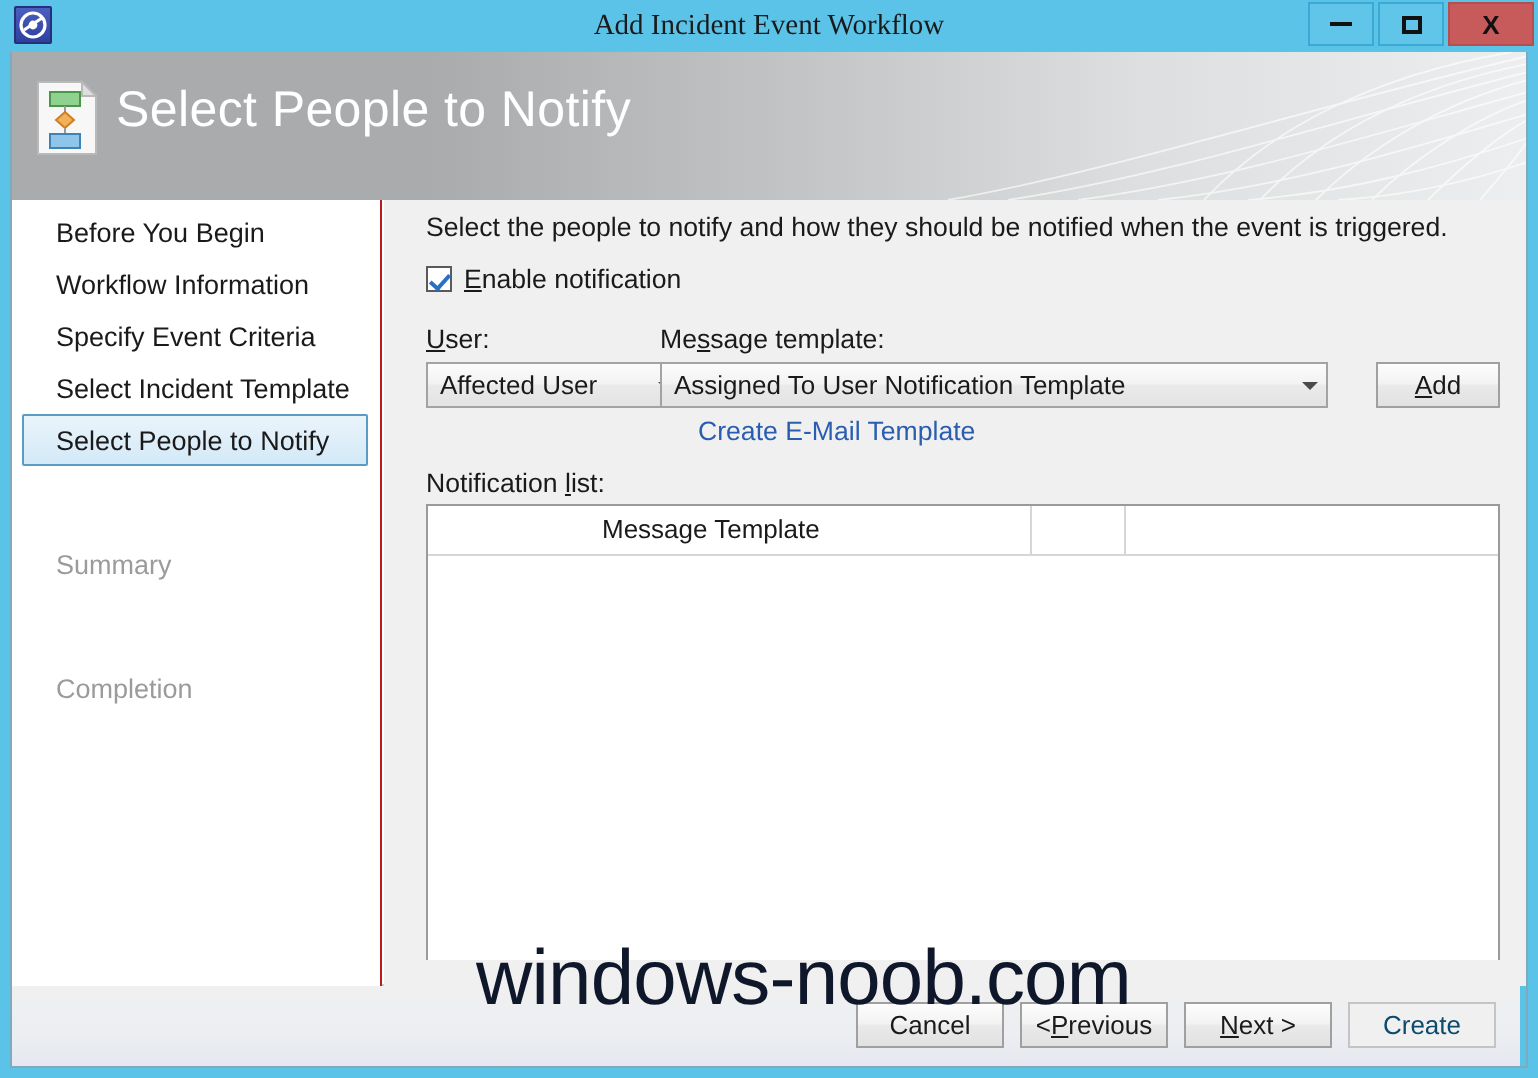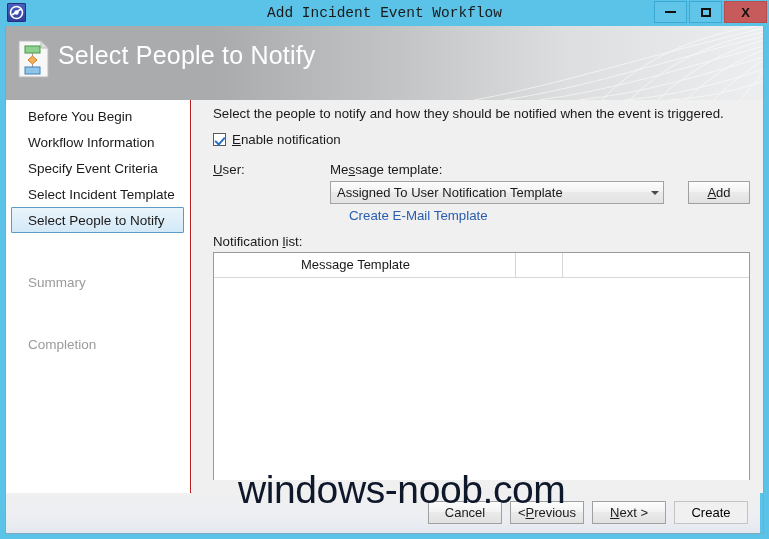--- a/index.html
+++ b/index.html
@@ -41,21 +41,21 @@
   .title-icon svg { display:block; }
   .title-text {
     position: absolute;
     left: 0; top: 0;
     width: 769px;
     height: 26px;
     line-height: 26px;
     text-align: center;
     font-size: 14.5px;
     color: #1a1a1a;
-    font-family: Liberation Mono, monospace;
+    font-family: Liberation Serif, serif;
   }
   .wincontrols {
     position: absolute;
     right: 2px; top: 1px;
     display: flex;
     gap: 2px;
   }
   .winbtn {
     width: 33px; height: 22px;
     background: #60c5e8;
@@ -239,21 +239,21 @@
     border: 1px solid #a0a0a0;
     box-sizing: border-box;
     font-size: 13px;
     color: #1a1a1a;
     font-family: "Liberation Sans", sans-serif;
     display: flex;
     align-items: center;
     justify-content: center;
   }
   .btn .acc { text-decoration: underline; }
-  .btn.disabled { color: #000000; border-color: #c4c4c4; background: #f0f0f0; justify-content: center; }
+  .btn.disabled { color: #0c4a6e; border-color: #c4c4c4; background: #f0f0f0; justify-content: center; }
   .btn-add {
     position: absolute;
     left: 496px; top: 81px;
     width: 62px; height: 23px;
   }
 
   .link {
     position: absolute;
     left: 157px; top: 108px;
     font-size: 13.3px;
@@ -407,20 +407,26 @@
 
       <div class="chk-row">
         <span class="checkbox"></span>
         <span class="chk-label"><span class="acc">E</span><span>nable notification</span></span>
       </div>
 
       <div class="field-label lbl-user"><span class="acc">U</span><span>ser:</span></div>
 
       <div class="field-label lbl-tpl"><span>Me</span><span class="acc">s</span><span>sage template:</span></div>
 
+      <div class="combo combo-user">
+        <span class="combo-text">Affected User</span>
+        <span class="combo-arrow">
+            <i></i>
+          </span>
+      </div>
 
       <div class="combo combo-tpl">
         <span class="combo-text">Assigned To User Notification Template</span>
         <span class="combo-arrow">
             <i></i>
           </span>
       </div>
 
       <div class="btn btn-add">
           <span class="acc">A</span>

